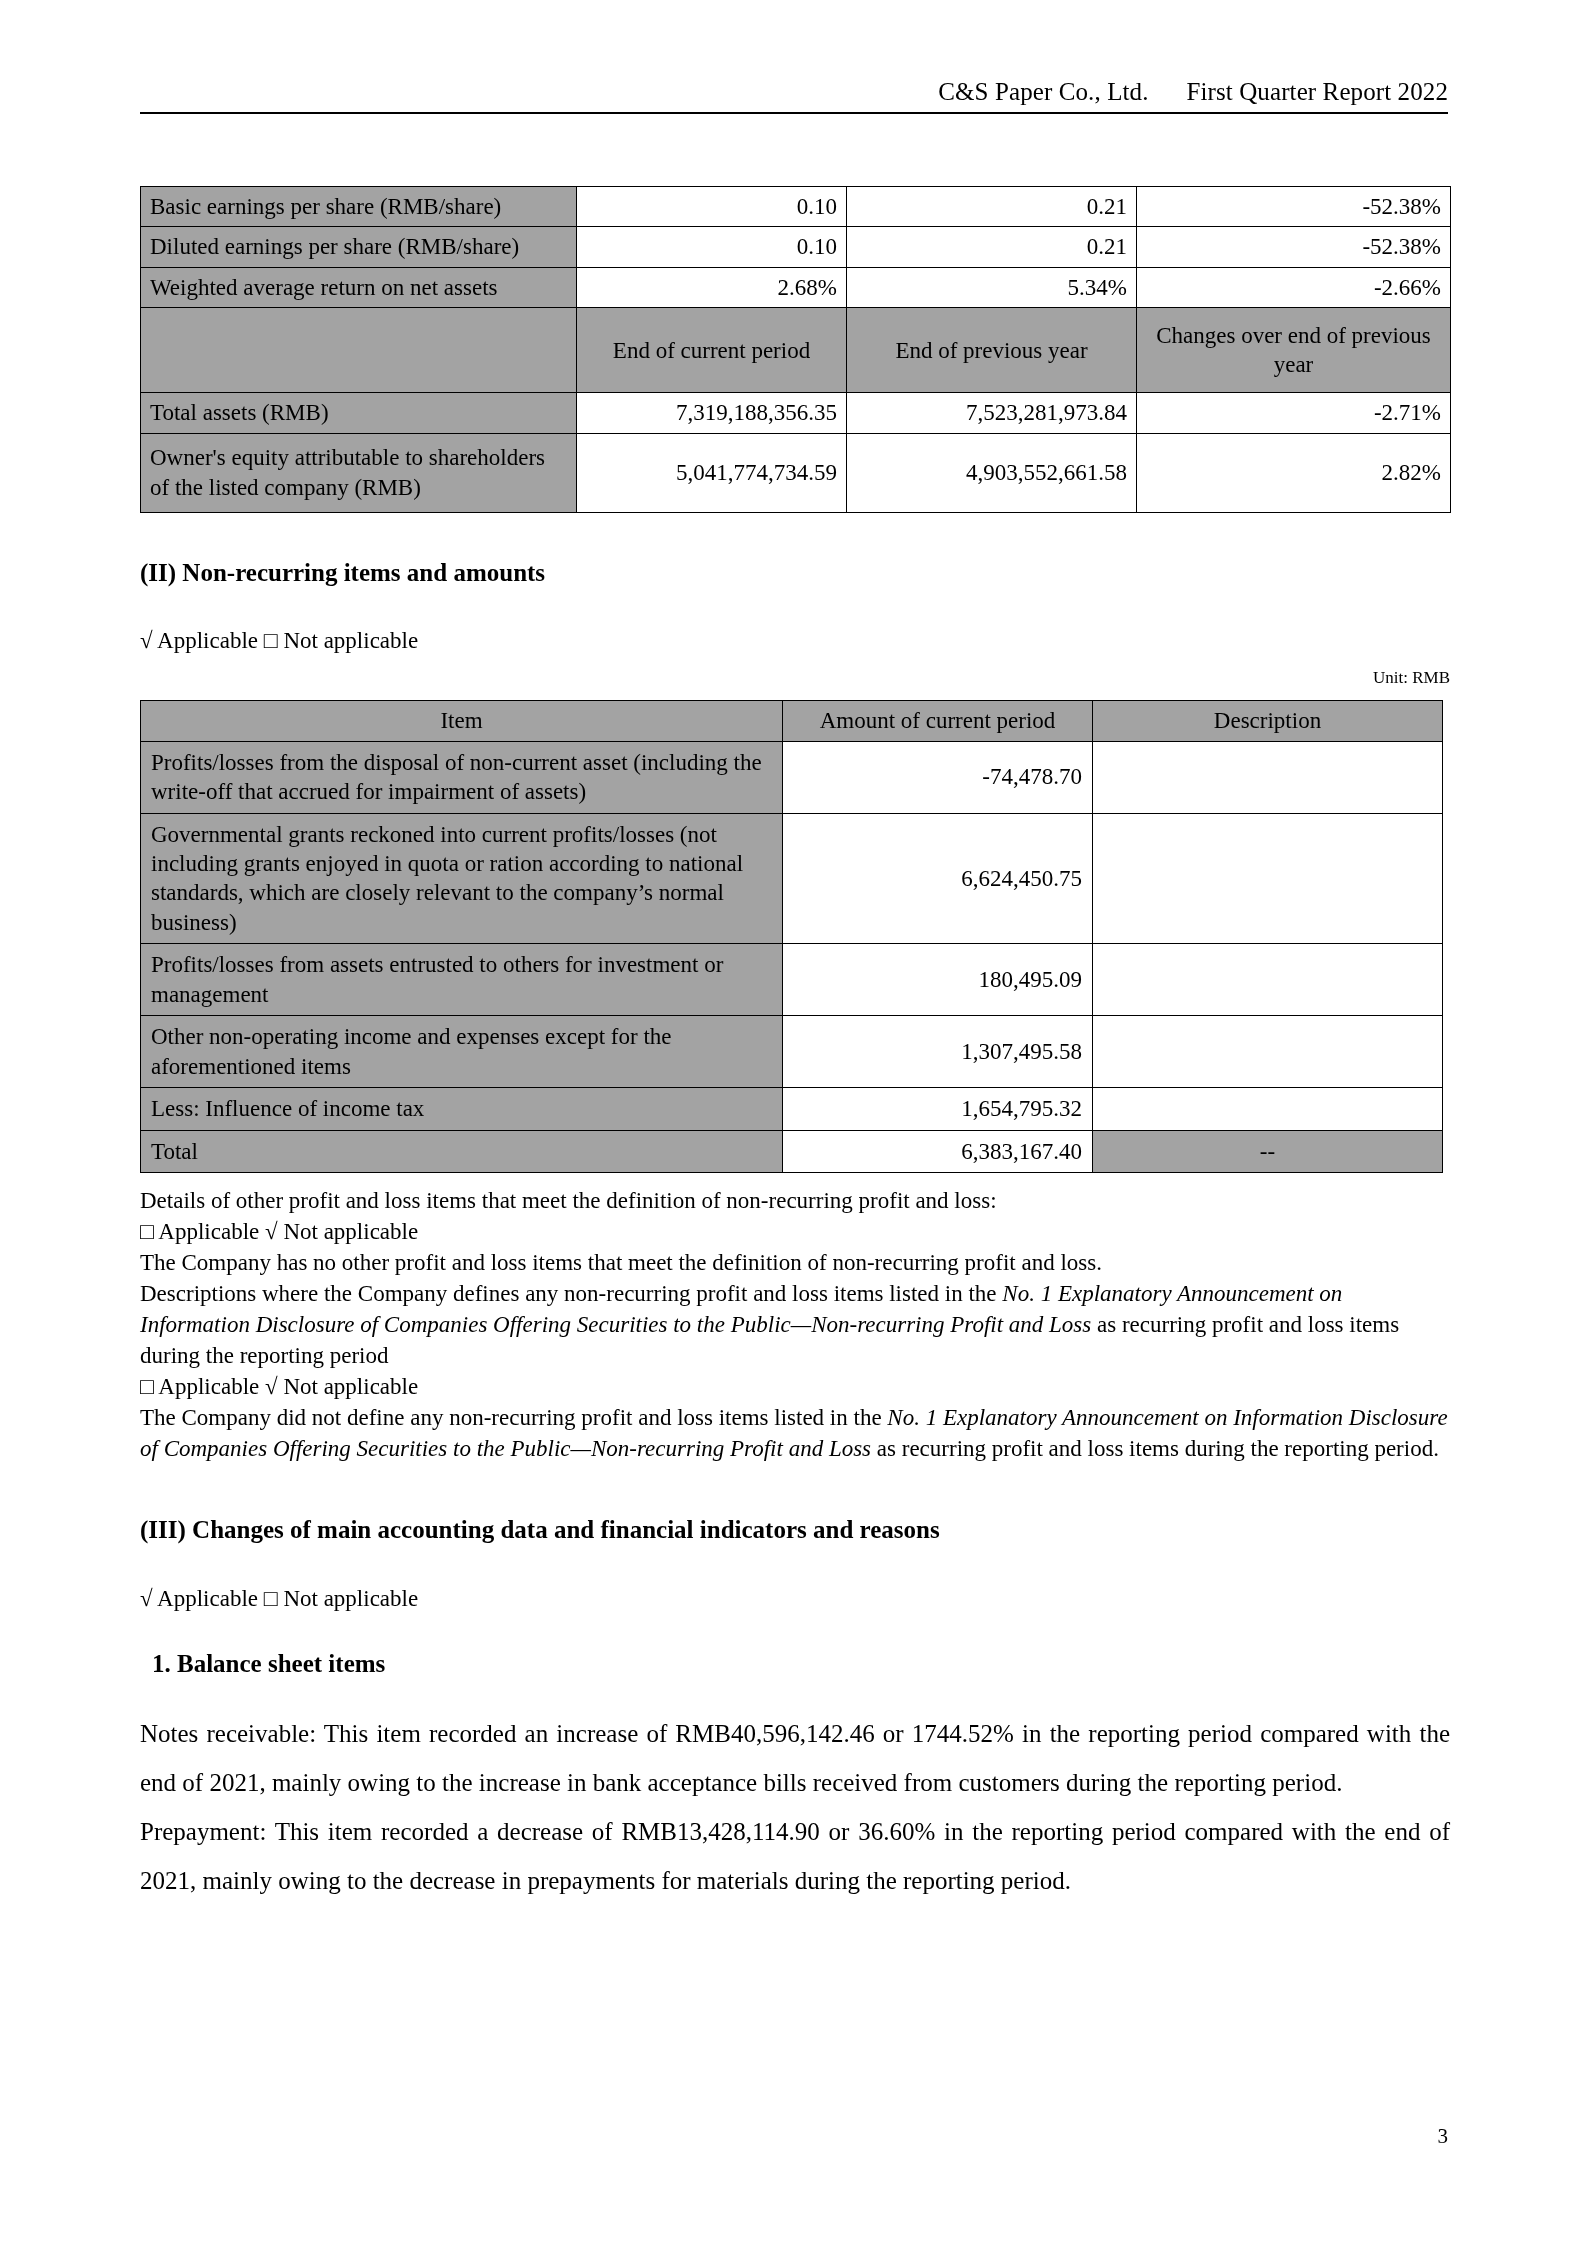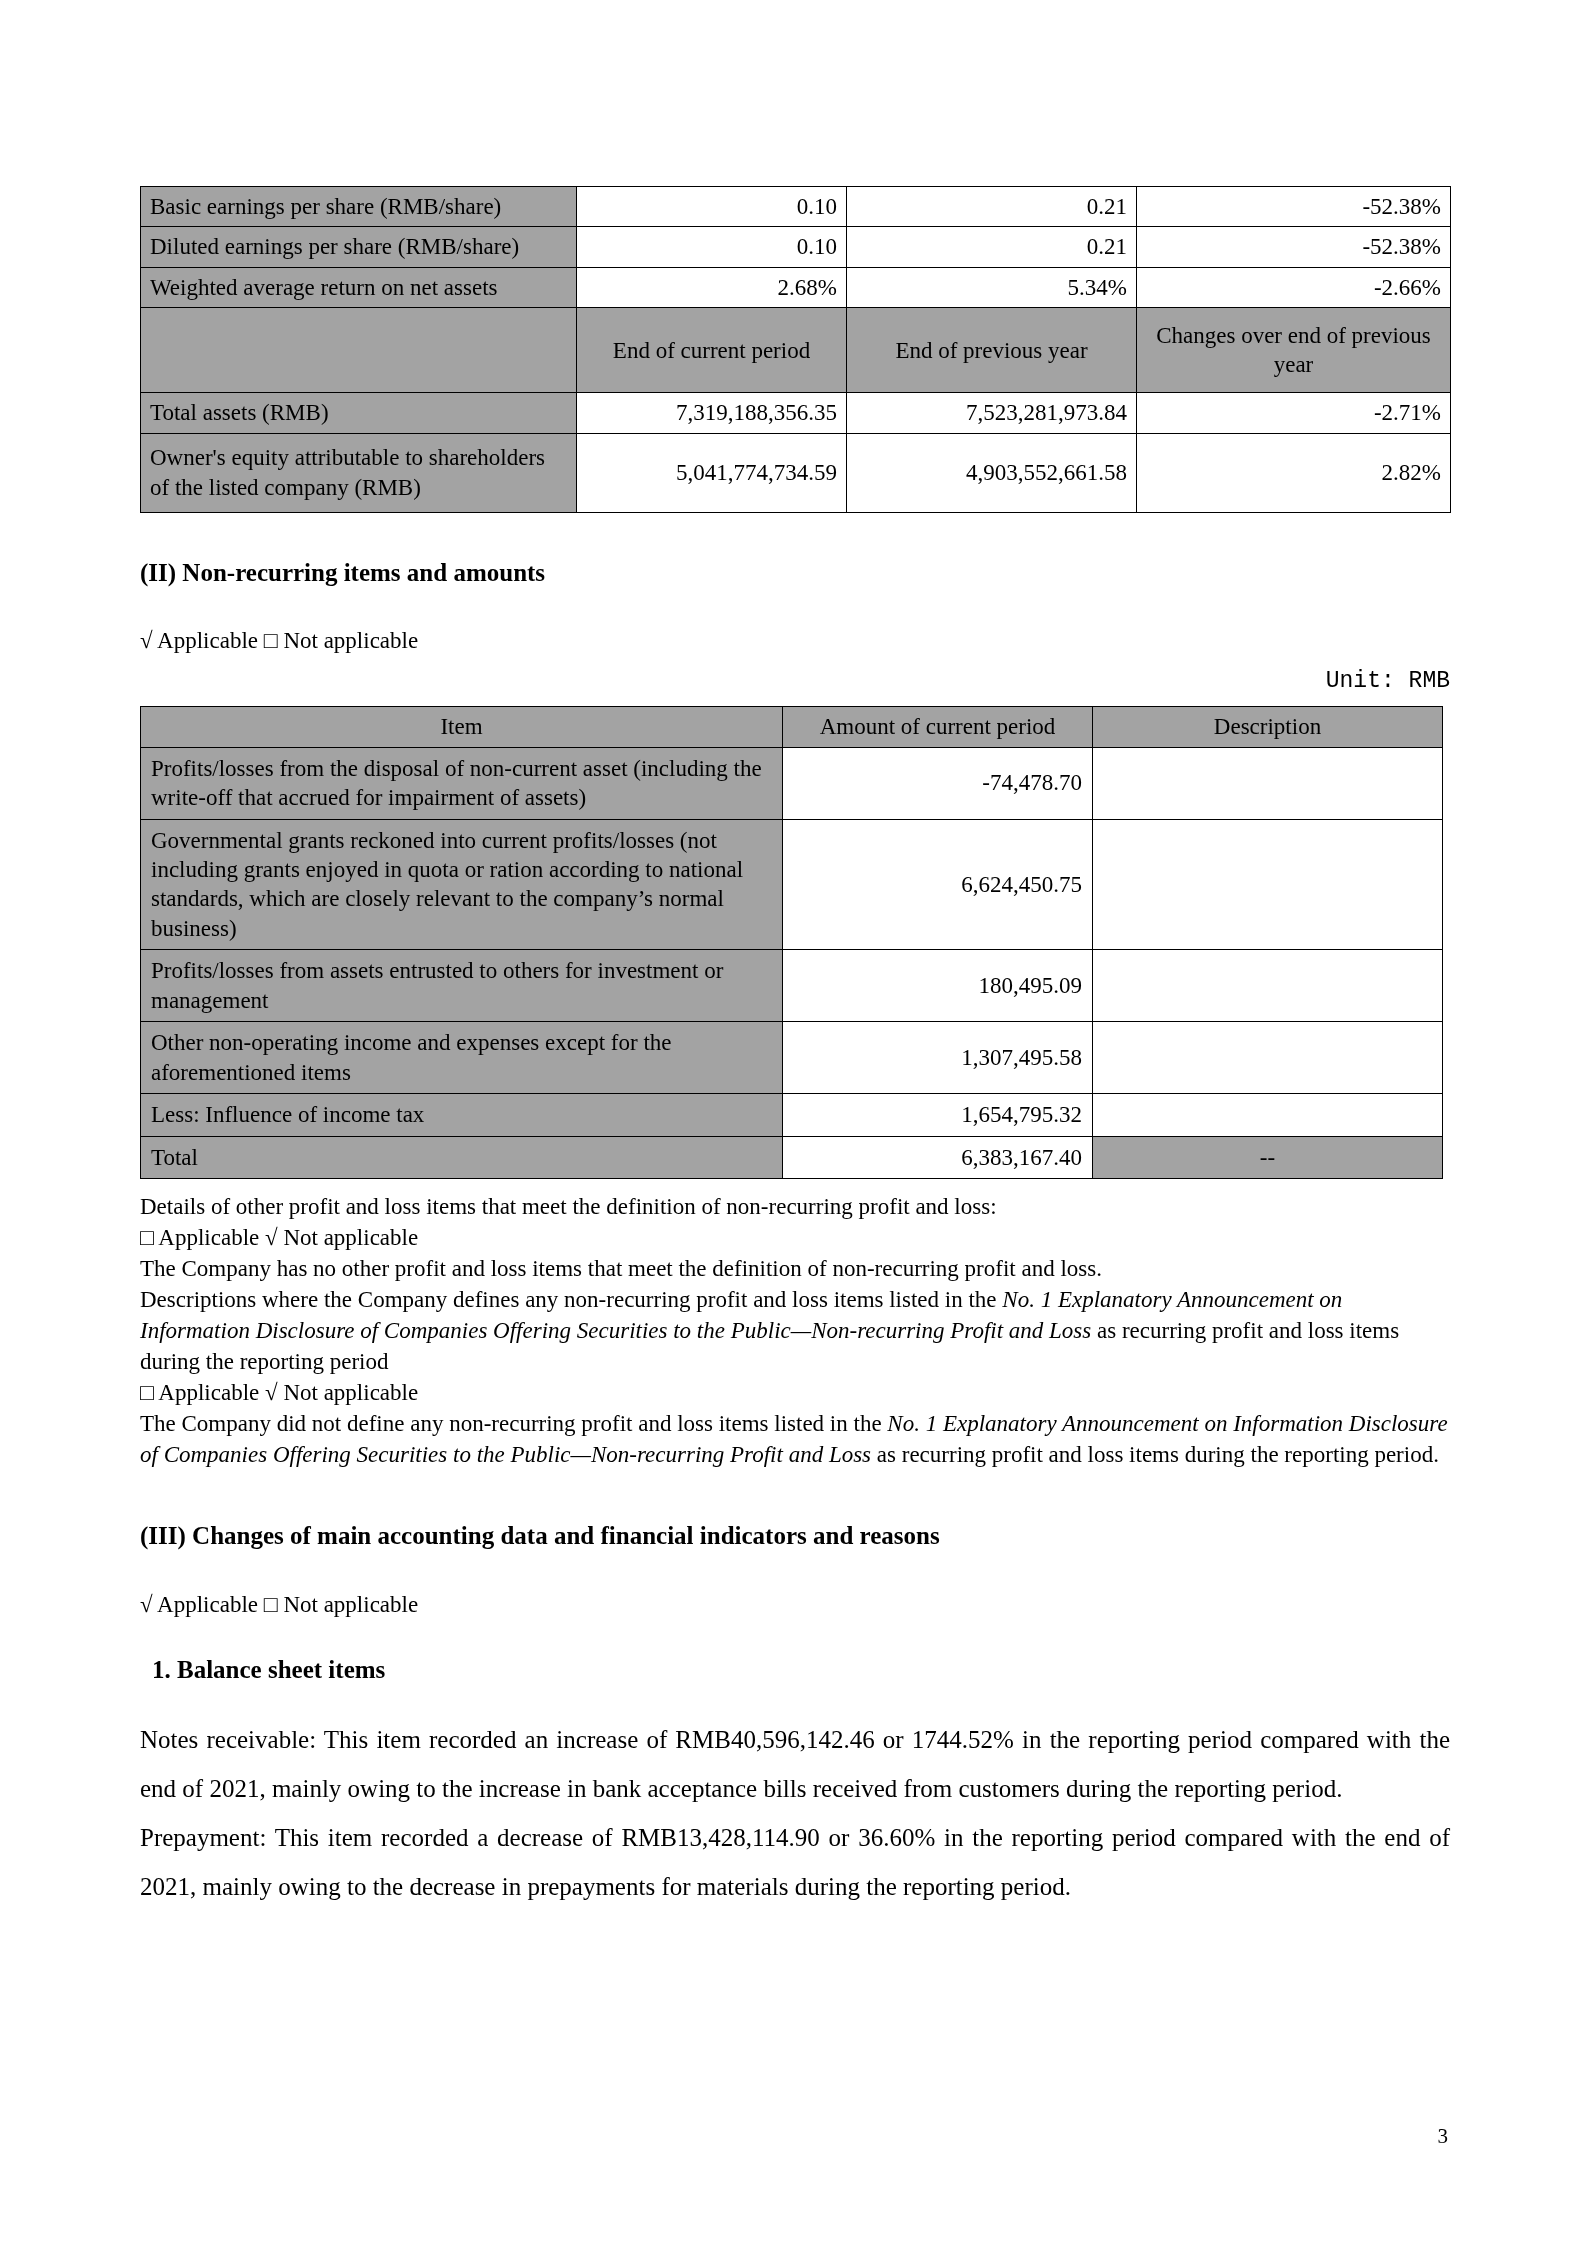--- a/index.html
+++ b/index.html
@@ -110,25 +110,24 @@
     font-size: 25px;
     margin: 0;
     padding: 0;
     line-height: 1.95;
     text-align: justify;
     text-justify: inter-word;
   }
   .tight { line-height: 1.38; }
   .ital { font-style: italic; }
   .unit {
-    font-size: 23px;
+    font-size: 17px;
     text-align: right;
     margin: 0;
     padding: 0;
-    font-family: Liberation Mono, monospace;
   }
   .spacer-12 { height: 12px; }
   .spacer-18 { height: 18px; }
   .spacer-22 { height: 22px; }
   .spacer-36 { height: 36px; }
   .spacer-44 { height: 44px; }
   .spacer-50 { height: 50px; }
 
   
   .page-number {
@@ -138,20 +137,26 @@
     width: 1448px;
     text-align: right;
     font-size: 21px;
   }
 </style>
 </head>
 <body>
 
 <div class="page">
 
+  <div class="header">
+    <div class="header-line">
+      <span class="hdr-company">C&amp;S Paper Co., Ltd.</span><span>First Quarter Report 2022</span>
+    </div>
+    <div class="header-rule"></div>
+  </div>
 
   <div class="content">
 
     <table class="t1">
       <colgroup>
           <col class="c1">
           <col class="c2">
           <col class="c3">
           <col class="c4">
         </colgroup>

